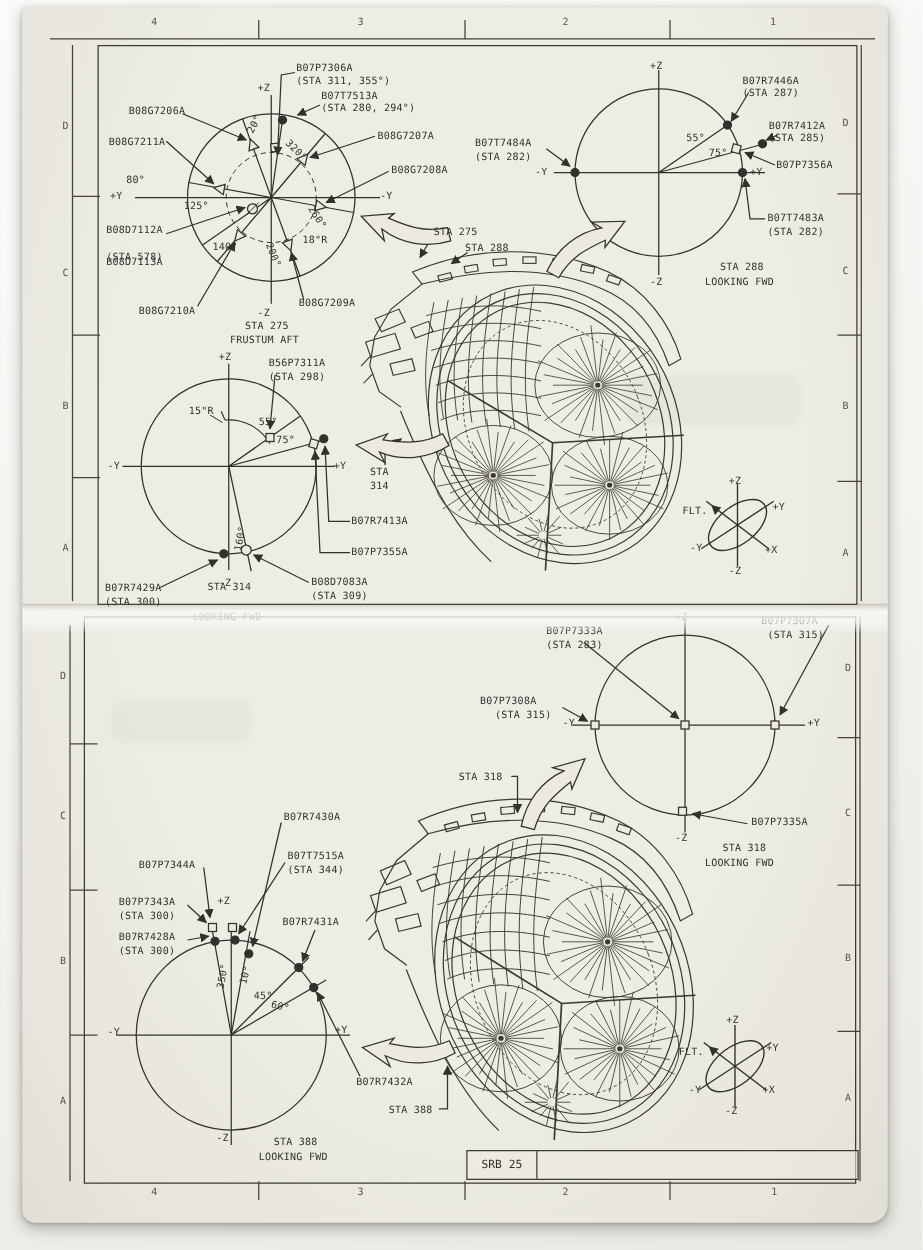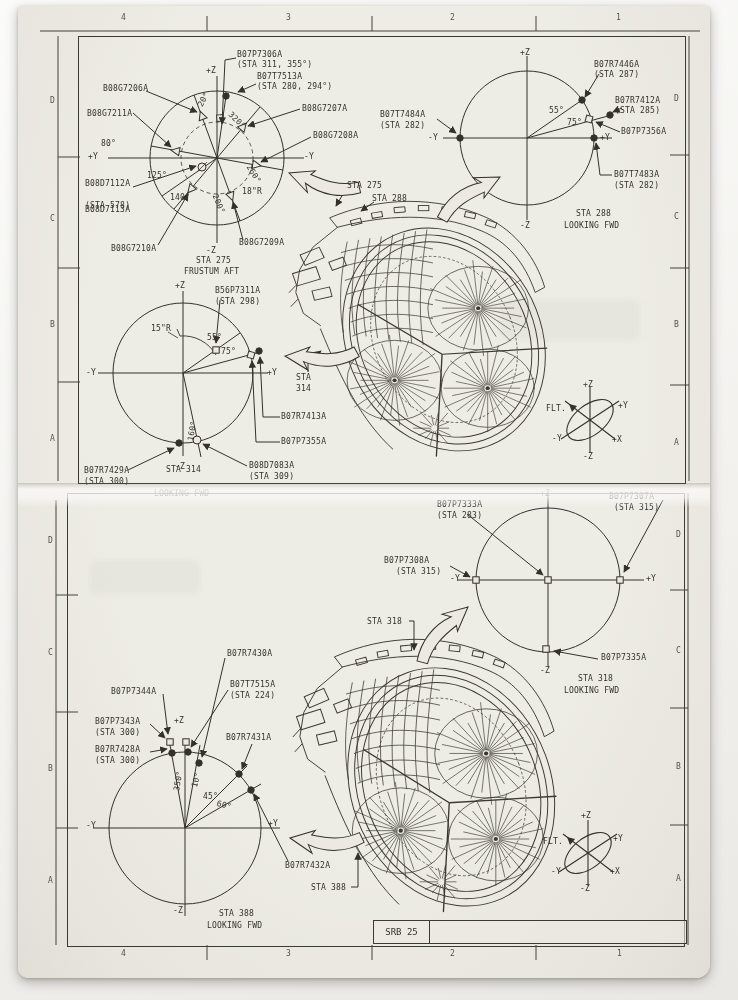--- a/index.html
+++ b/index.html
@@ -396,21 +396,21 @@
   <div class="lb" style="left:302px;top:104px">B08G7207A</div>
   <div class="lb" style="left:313px;top:131px">B08G7208A</div>
   <div class="lb" style="left:85px;top:179px">B08D7112A</div>
   <div class="lb" style="left:85px;top:205px">B08D7113A</div>
   <div class="lb" style="left:85px;top:201px">(STA 578)</div>
   <div class="lb" style="left:111px;top:244px">B08G7210A</div>
   <div class="lb" style="left:239px;top:238px">B08G7209A</div>
   <div class="lb rot" style="left:196px;top:104px;transform:rotate(-62deg)">20°</div>
   <div class="lb rot" style="left:233px;top:110px;transform:rotate(45deg)">320°</div>
   <div class="lb" style="left:101px;top:139px">80°</div>
-  <div class="lb" style="left:147px;top:171px">125°</div>
+  <div class="lb" style="left:147px;top:160px">125°</div>
   <div class="lb" style="left:170px;top:193px">140°</div>
   <div class="lb rot" style="left:252px;top:163px;transform:rotate(57deg)">260°</div>
   <div class="lb rot" style="left:219px;top:193px;transform:rotate(68deg)">200°</div>
   <div class="lb" style="left:242px;top:187px">18"R</div>
 
   <div class="lb" style="left:520px;top:48px">+Z</div>
   <div class="lb" style="left:520px;top:221px">-Z</div>
   <div class="lb" style="left:428px;top:133px">-Y</div>
   <div class="lb" style="left:600px;top:133px">+Y</div>
   <div class="lb" style="left:576px;top:209px">STA 288</div>
@@ -474,21 +474,21 @@
   <div class="lb" style="left:367px;top:617px">STA 318</div>
 
   <div class="lb" style="left:174px;top:716px">+Z</div>
   <div class="lb" style="left:173px;top:906px">-Z</div>
   <div class="lb" style="left:86px;top:821px">-Y</div>
   <div class="lb" style="left:268px;top:819px">+Y</div>
   <div class="lb" style="left:219px;top:909px">STA 388</div>
   <div class="lb" style="left:207px;top:921px">LOOKING FWD</div>
   <div class="lb" style="left:227px;top:649px">B07R7430A</div>
   <div class="lb" style="left:230px;top:680px">B07T7515A</div>
-  <div class="lb" style="left:230px;top:691px">(STA 224)</div>
+  <div class="lb" style="left:230px;top:691px">(STA 344)</div>
   <div class="lb" style="left:111px;top:687px">B07P7344A</div>
   <div class="lb" style="left:95px;top:717px">B07P7343A</div>
   <div class="lb" style="left:95px;top:728px">(STA 300)</div>
   <div class="lb" style="left:95px;top:745px">B07R7428A</div>
   <div class="lb" style="left:95px;top:756px">(STA 300)</div>
   <div class="lb" style="left:226px;top:733px">B07R7431A</div>
   <div class="lb rot" style="left:172px;top:790px;transform:rotate(-80deg)">350°</div>
   <div class="lb rot" style="left:190px;top:786px;transform:rotate(-75deg)">10°</div>
   <div class="lb" style="left:203px;top:792px">45°</div>
   <div class="lb rot" style="left:218px;top:799px;transform:rotate(14deg)">60°</div>

